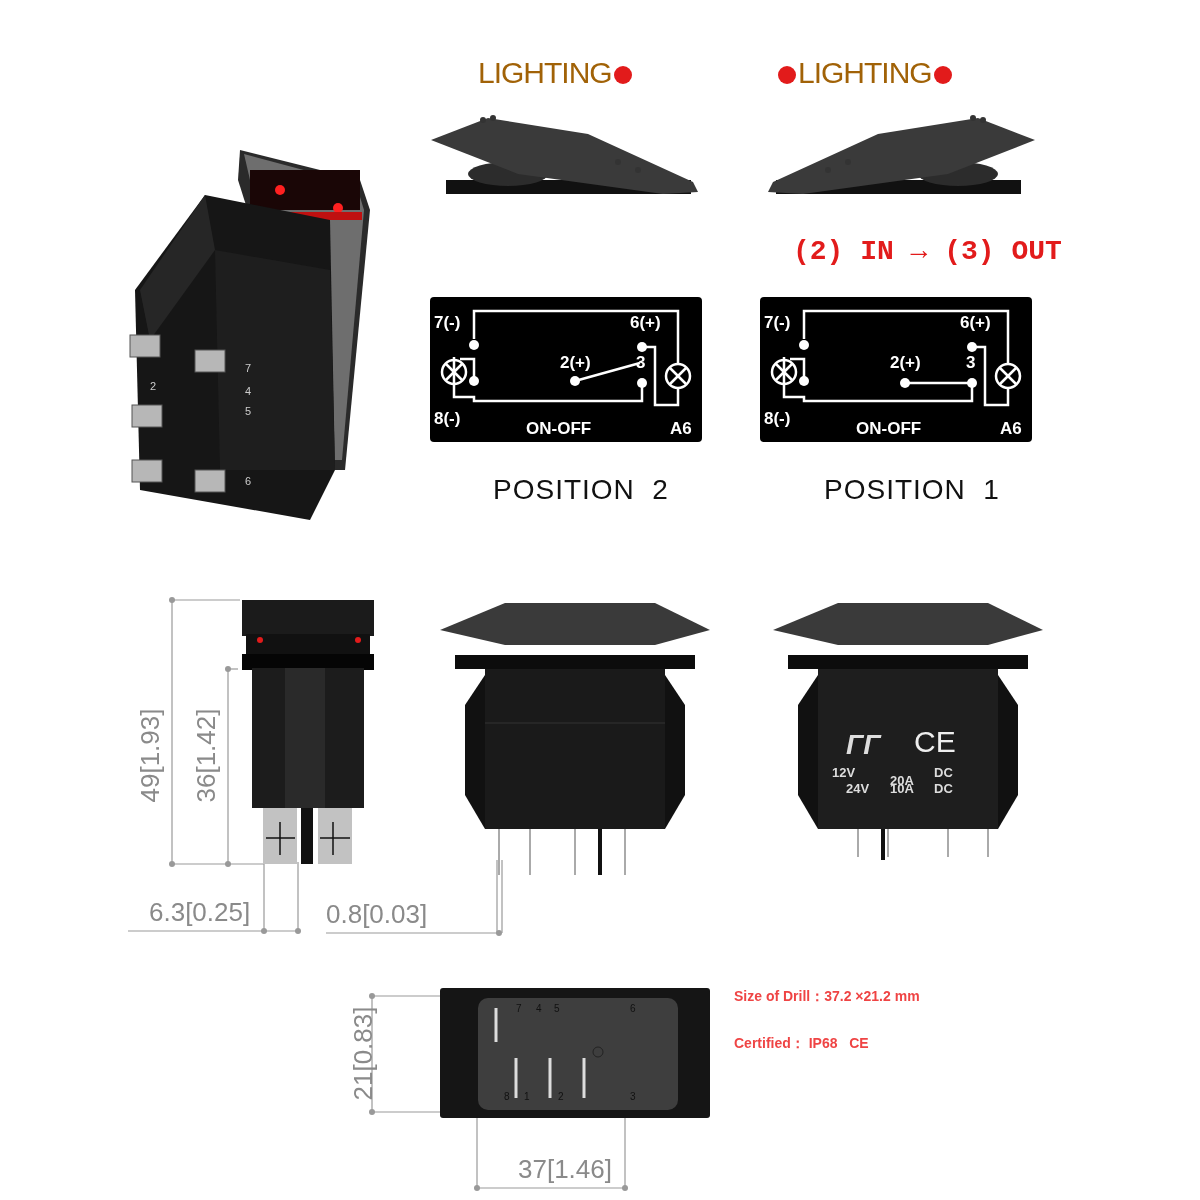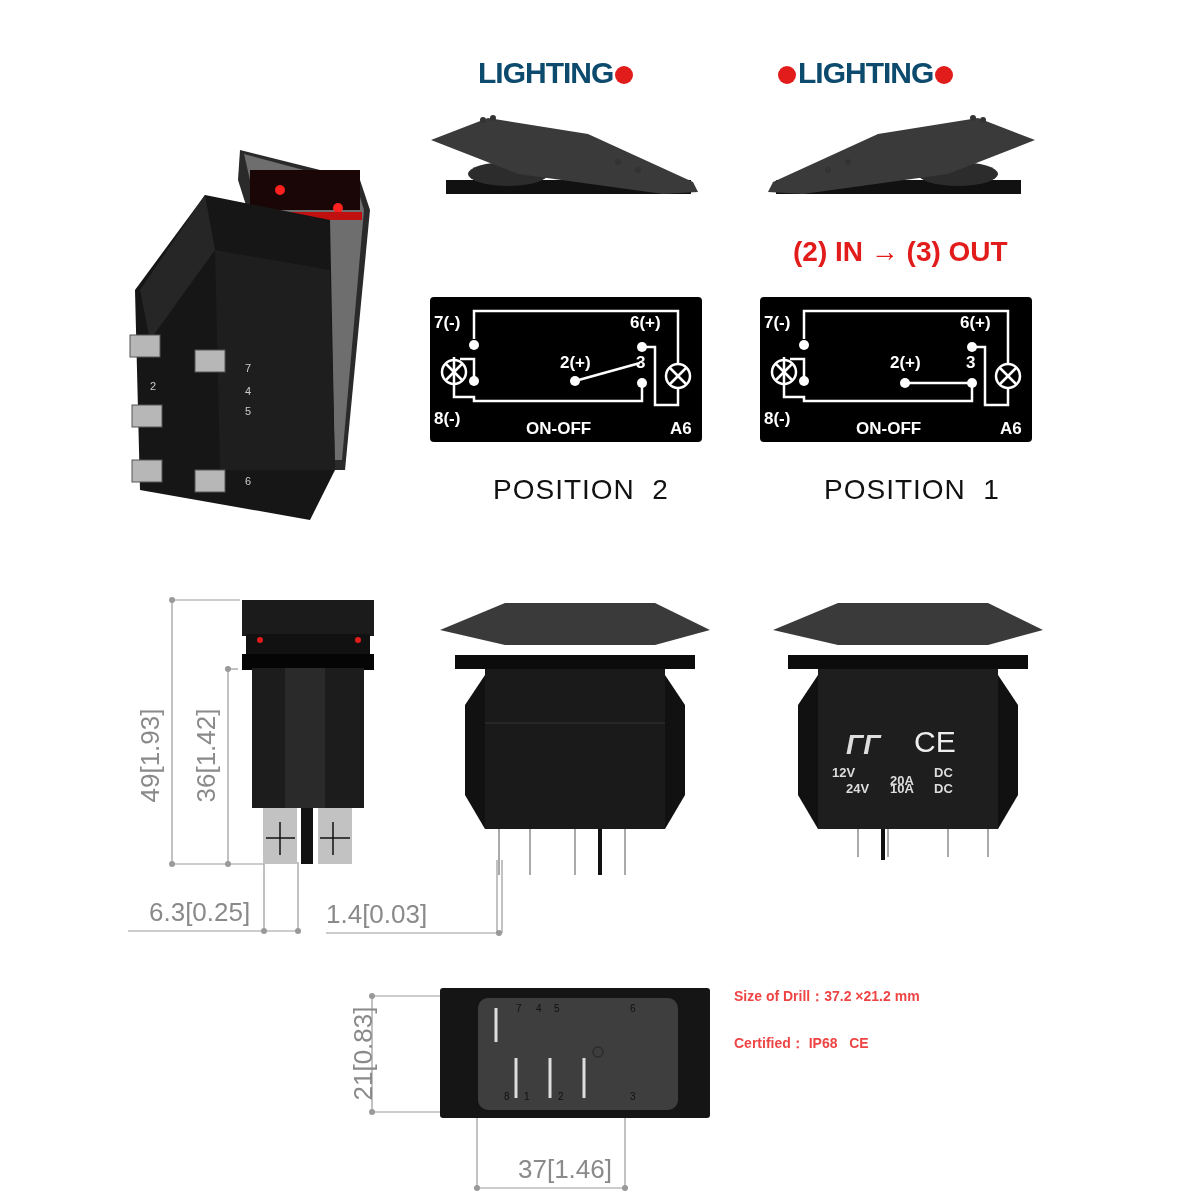--- a/index.html
+++ b/index.html
@@ -1,20 +1,20 @@
 <!DOCTYPE html>
 <html><head>
 <meta charset="utf-8">
 <style>
   html,body{margin:0;padding:0;background:#fff;}
   body{width:1200px;height:1200px;position:relative;overflow:hidden;font-family:"Liberation Sans",sans-serif;}
   .abs{position:absolute;}
-  .light-title{color:#0c4a6e;font-weight:bold;font-size:30px;letter-spacing:-1px;font-family:"Liberation Sans",sans-serif;}
+  .light-title{color:#a16207;font-weight:normal;font-size:30px;letter-spacing:-1px;font-family:"Liberation Sans",sans-serif;}
   .dot{display:inline-block;width:18px;height:18px;border-radius:50%;background:#e21b1b;vertical-align:middle;margin:0 2px;}
-  .flow{color:#e21b1b;font-weight:bold;font-size:28px;font-family:Liberation Sans, sans-serif;}
+  .flow{color:#e21b1b;font-weight:bold;font-size:28px;font-family:Liberation Mono, monospace;}
   .pos-label{font-weight:normal;font-size:28px;letter-spacing:1px;color:#111;}
   .dim{color:#8a8a8a;font-size:26px;font-family:"Liberation Sans",sans-serif;white-space:nowrap;}
   .spec{font-weight:bold;font-size:14px;color:#ef4444;white-space:nowrap;}
   .schem{background:#000;border-radius:4px;}
   .schem-txt{position:absolute;color:#fff;font-weight:bold;font-size:17px;font-family:"Liberation Sans",sans-serif;}
   .rating{position:absolute;color:#ddd;font-weight:bold;font-size:13px;font-family:"Liberation Sans",sans-serif;}
 </style>
 </head>
 <body>
 
@@ -190,21 +190,21 @@
     <g stroke="#111" stroke-width="1.5">
         <line x1="160" y1="232" x2="160" y2="265"></line>
         <line x1="146" y1="248" x2="175" y2="248"></line>
         <line x1="213" y1="232" x2="213" y2="265"></line>
         <line x1="200" y1="248" x2="230" y2="248"></line>
       </g>
   </svg>
   <div class="abs dim" style="left:-40px;top:150px;transform:rotate(-90deg);transform-origin:center;width:140px;text-align:center;">49[1.93]</div>
   <div class="abs dim" style="left:16px;top:150px;transform:rotate(-90deg);transform-origin:center;width:140px;text-align:center;">36[1.42]</div>
   <div class="abs dim" style="left:6px;top:307px;margin-left:23px;">6.3[0.25]</div>
-  <div class="abs dim" style="left:206px;top:309px;">1.4[0.03]</div>
+  <div class="abs dim" style="left:206px;top:309px;">0.8[0.03]</div>
 </div>
 
 <div class="abs" style="left:435px;top:595px;">
   <svg width="280" height="290" viewBox="0 0 280 290">
     <path d="M5 35 L70 8 L220 8 L275 35 L220 50 L70 50 Z" fill="#3a3a3a"></path>
     <rect x="20" y="60" width="240" height="14" fill="#0c0c0c"></rect>
     <rect x="50" y="74" width="180" height="160" fill="#1a1a1a"></rect>
     <line x1="50" y1="128" x2="230" y2="128" stroke="#333"></line>
     <path d="M50 80 L30 110 L30 200 L50 234 Z" fill="#111"></path>
     <path d="M230 80 L250 110 L250 200 L230 234 Z" fill="#111"></path>

